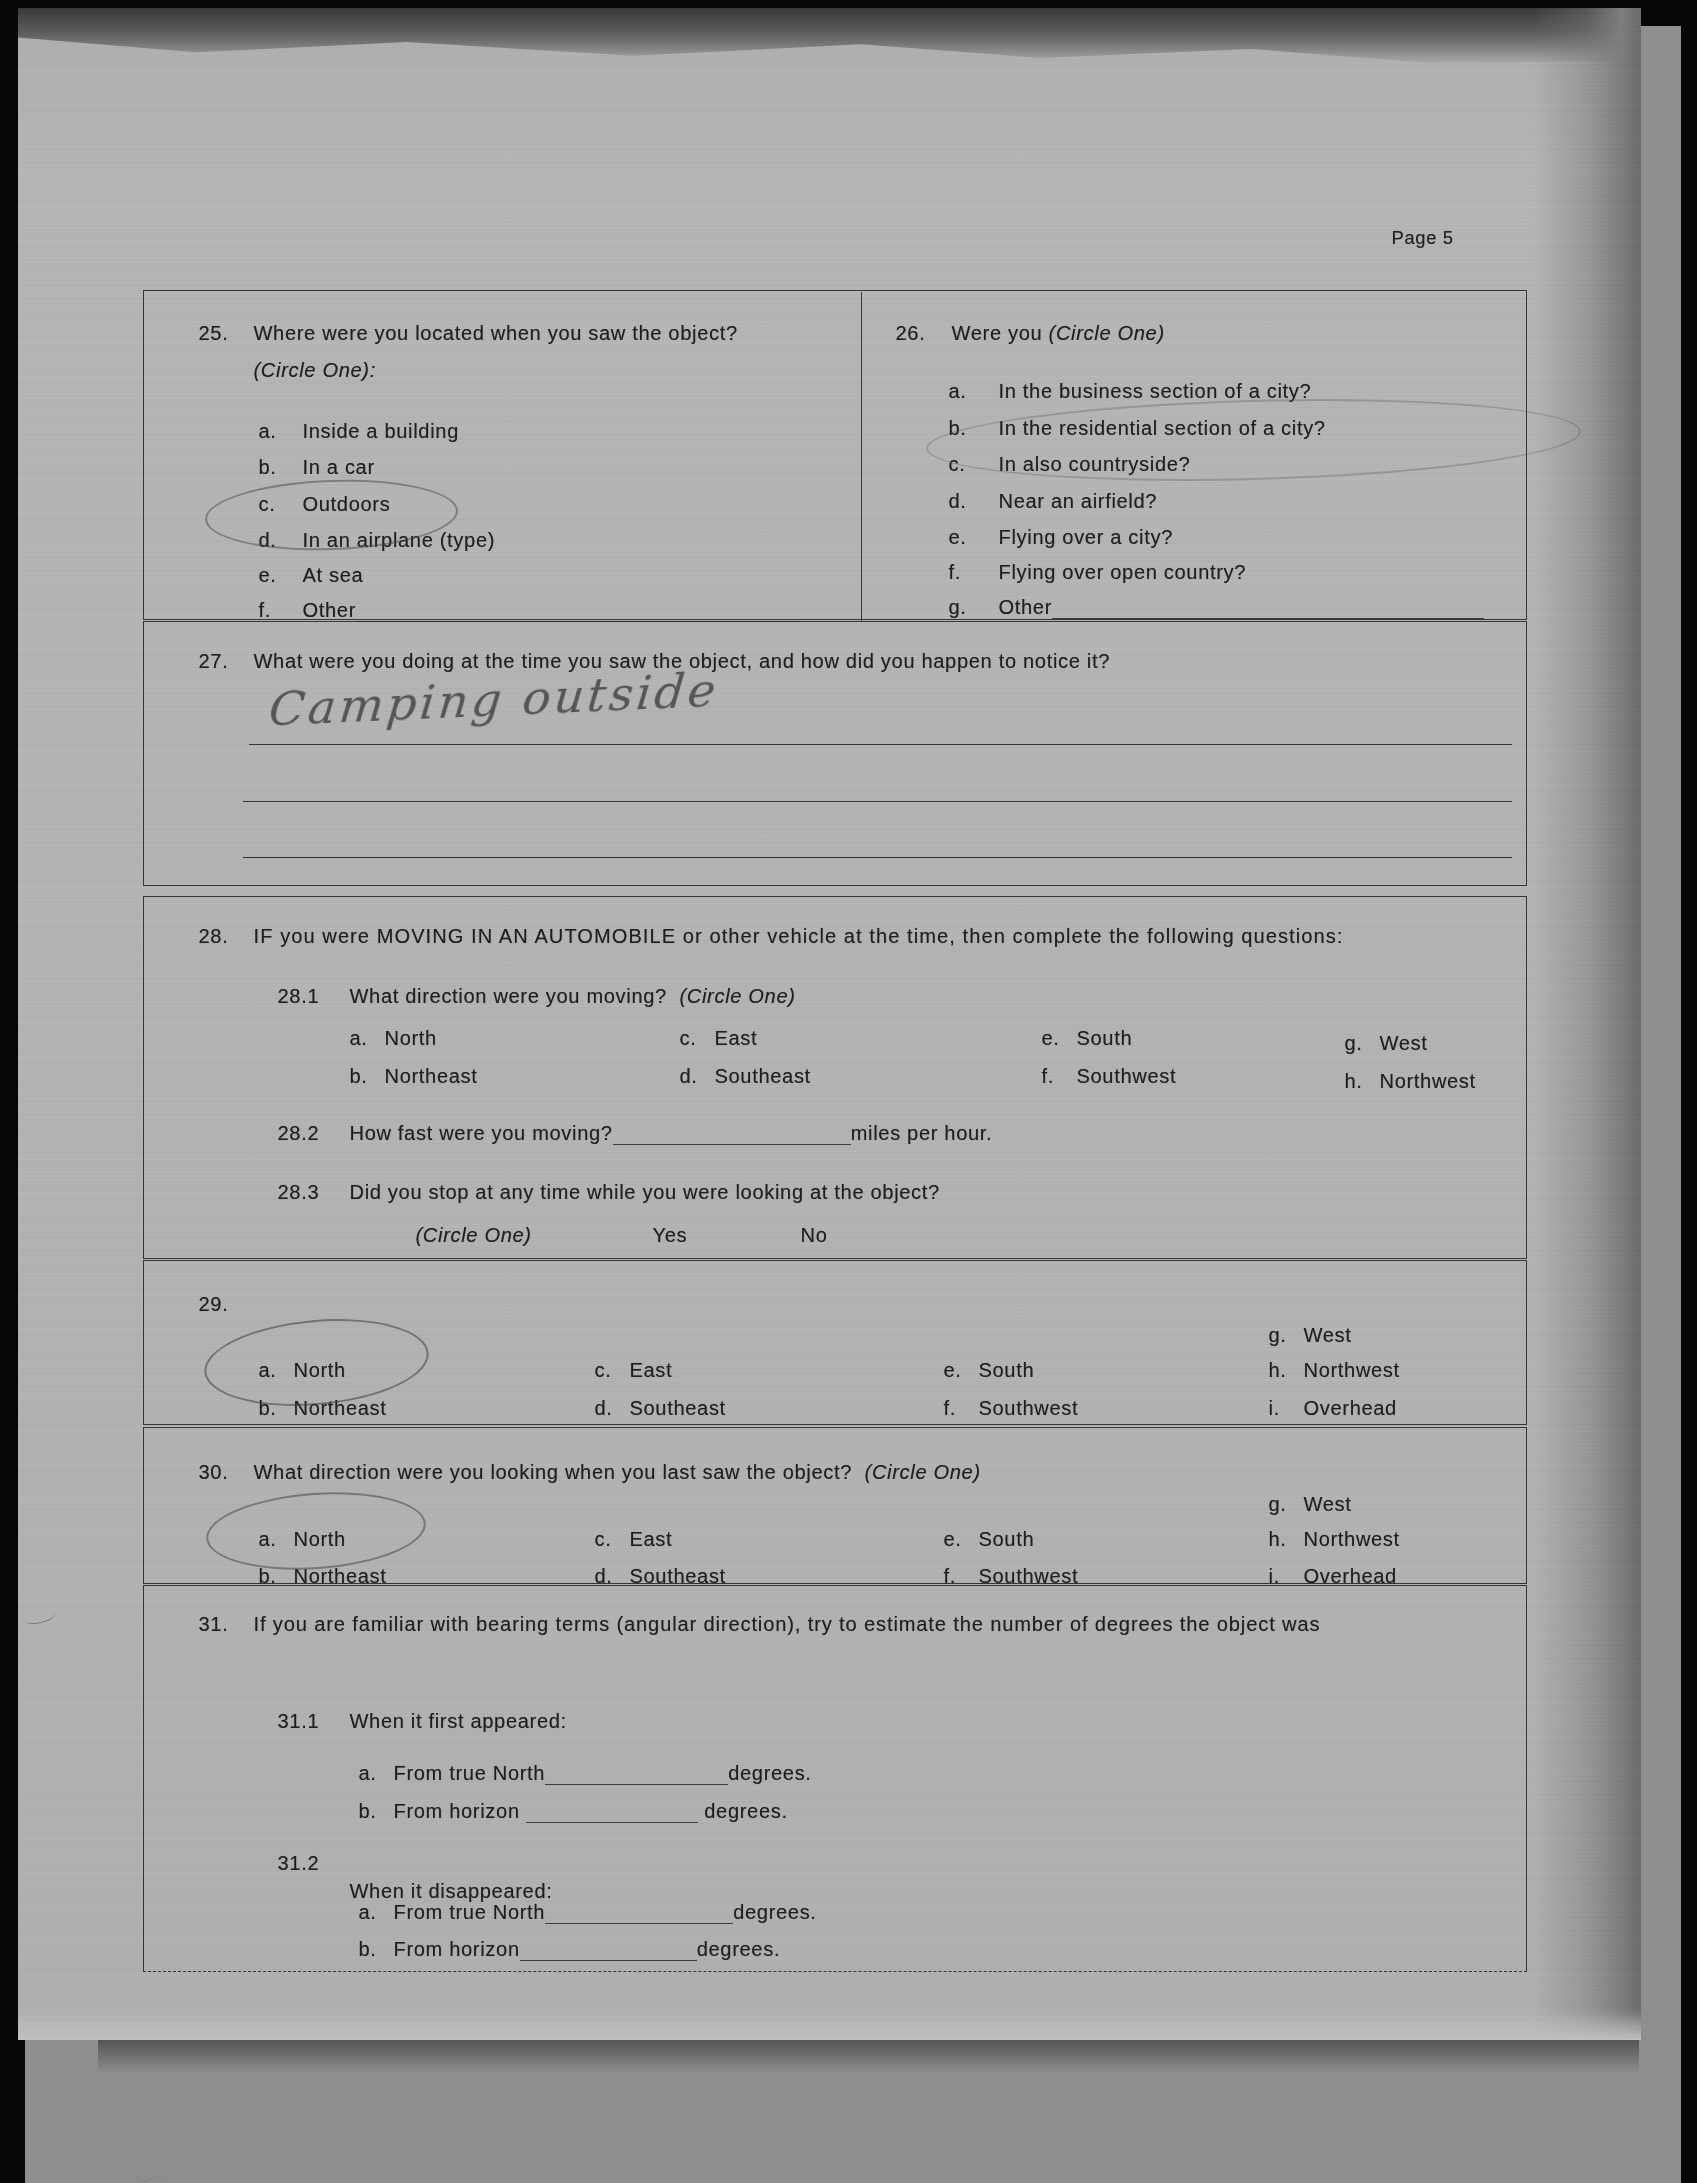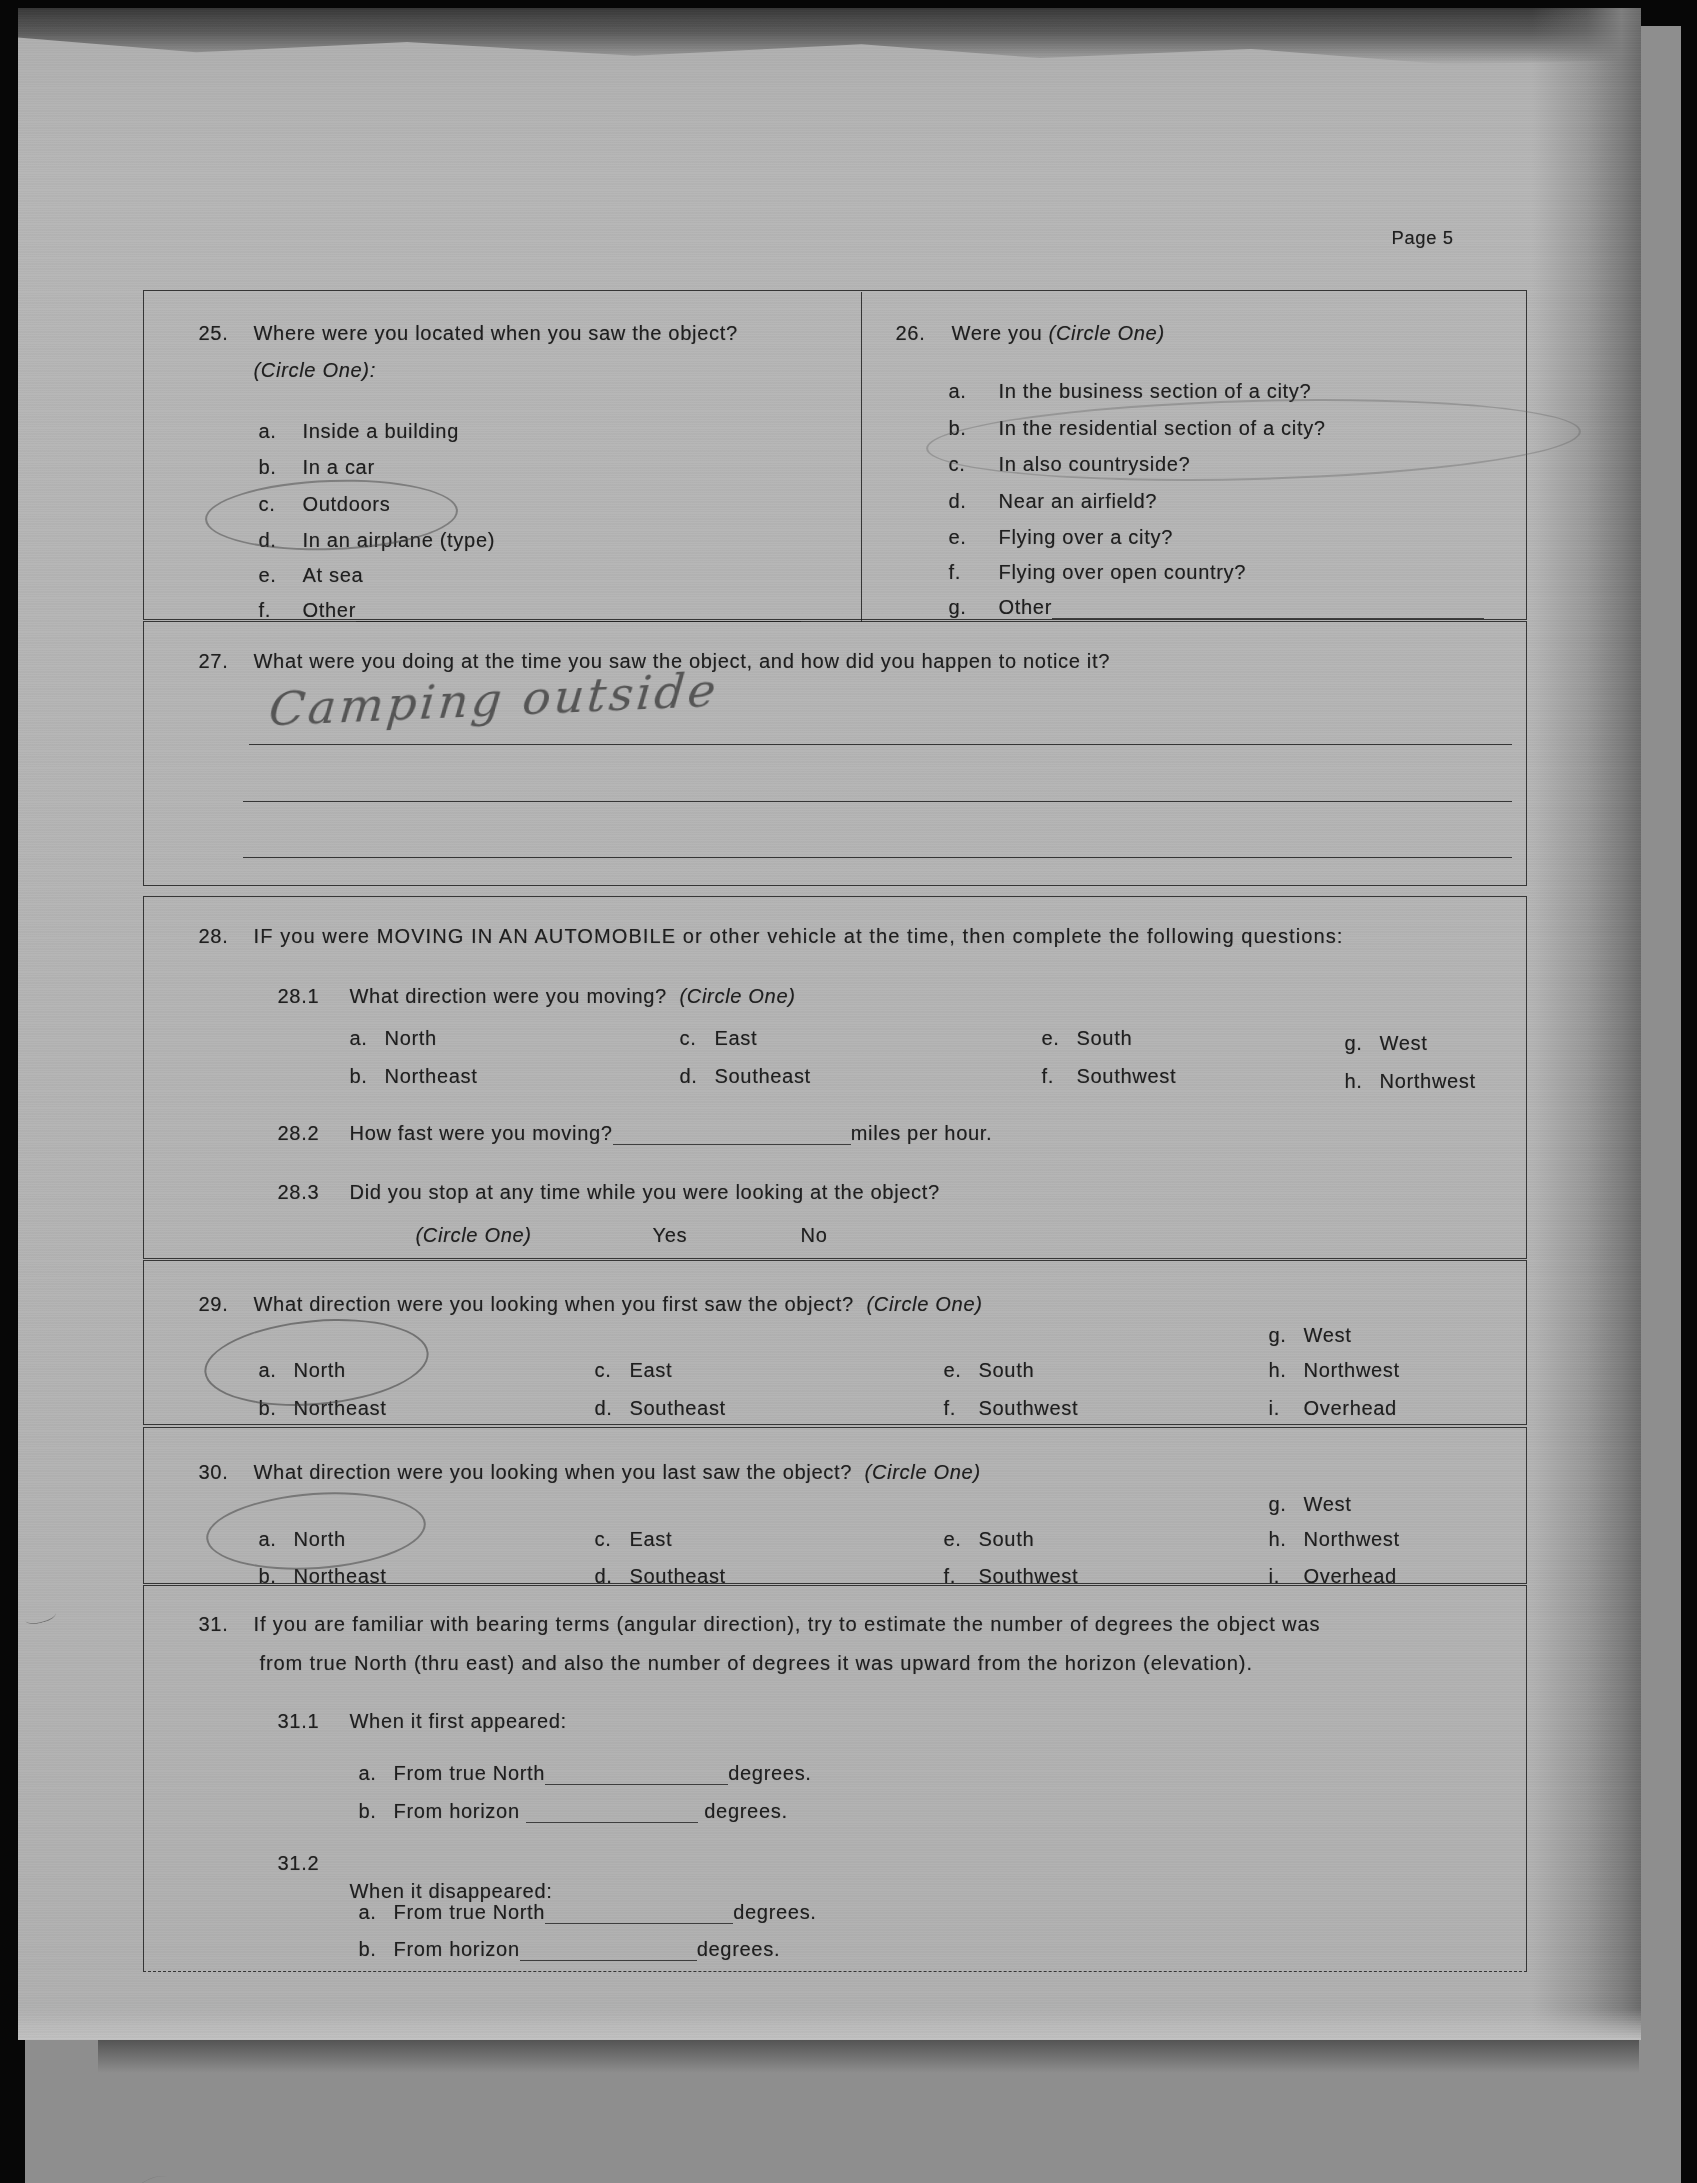--- a/index.html
+++ b/index.html
@@ -122,21 +122,20 @@
   <div class="t" style="left:260px;top:1114px;">28.2</div>
   <div class="t" style="left:332px;top:1114px;"><span>How fast were you moving?</span><span class="bl" style="width:238px;"></span><span>miles per hour.</span></div>
 
   <div class="t" style="left:260px;top:1173px;">28.3</div>
   <div class="t" style="left:332px;top:1173px;">Did you stop at any time while you were looking at the object?</div>
   <div class="t it" style="left:398px;top:1216px;">(Circle One)</div>
   <div class="t" style="left:635px;top:1216px;">Yes</div>
   <div class="t" style="left:783px;top:1216px;">No</div>
 
   <div class="t" style="left:181px;top:1285px;">29.</div>
-  <div class="t" style="left:236px;top:1285px;"><span>What direction were you looking when you first saw the object?</span>&nbsp; <span class="it">(Circle One)</span></div>
   <div class="t" style="left:1251px;top:1316px;"><span class="lt2">g.</span><span>West</span></div>
   <div class="t" style="left:241px;top:1351px;"><span class="lt2">a.</span><span>North</span></div>
   <div class="t" style="left:577px;top:1351px;"><span class="lt2">c.</span><span>East</span></div>
   <div class="t" style="left:926px;top:1351px;"><span class="lt2">e.</span><span>South</span></div>
   <div class="t" style="left:1251px;top:1351px;"><span class="lt2">h.</span><span>Northwest</span></div>
   <div class="t" style="left:241px;top:1389px;"><span class="lt2">b.</span><span>Northeast</span></div>
   <div class="t" style="left:577px;top:1389px;"><span class="lt2">d.</span><span>Southeast</span></div>
   <div class="t" style="left:926px;top:1389px;"><span class="lt2">f.</span><span>Southwest</span></div>
   <div class="t" style="left:1251px;top:1389px;"><span class="lt2">i.</span><span>Overhead</span></div>
   <div class="circle" style="left:186px;top:1312px;width:221px;height:81px;border:2.2px solid rgba(62,62,62,.55);transform:rotate(-5deg);"></div>
@@ -149,21 +148,20 @@
   <div class="t" style="left:926px;top:1520px;"><span class="lt2">e.</span><span>South</span></div>
   <div class="t" style="left:1251px;top:1520px;"><span class="lt2">h.</span><span>Northwest</span></div>
   <div class="t" style="left:241px;top:1557px;"><span class="lt2">b.</span><span>Northeast</span></div>
   <div class="t" style="left:577px;top:1557px;"><span class="lt2">d.</span><span>Southeast</span></div>
   <div class="t" style="left:926px;top:1557px;"><span class="lt2">f.</span><span>Southwest</span></div>
   <div class="t" style="left:1251px;top:1557px;"><span class="lt2">i.</span><span>Overhead</span></div>
   <div class="circle" style="left:188px;top:1485px;width:216px;height:72px;border:2.2px solid rgba(62,62,62,.5);transform:rotate(-4deg);"></div>
 
   <div class="t" style="left:181px;top:1605px;">31.</div>
   <div class="t" style="left:236px;top:1605px;letter-spacing:0.9px;">If you are familiar with bearing terms (angular direction), try to estimate the number of degrees the object was</div>
-  <div class="t" style="left:242px;top:1644px;letter-spacing:0.9px;">from true North (thru east) and also the number of degrees it was upward from the horizon (elevation).</div>
 
   <div class="t" style="left:260px;top:1702px;">31.1</div>
   <div class="t" style="left:332px;top:1702px;">When it first appeared:</div>
   <div class="t" style="left:341px;top:1754px;"><span class="lt2">a.</span><span>From true North</span><span class="bl" style="width:183px;"></span><span>degrees.</span></div>
   <div class="t" style="left:341px;top:1792px;"><span class="lt2">b.</span><span>From horizon</span>&nbsp;<span class="bl" style="width:172px;"></span>&nbsp;<span>degrees.</span></div>
 
   <div class="t" style="left:260px;top:1844px;">31.2</div>
   <div class="t" style="left:332px;top:1844px;margin-top:28px;">When it disappeared:</div>
   <div class="t" style="left:341px;top:1893px;"><span class="lt2">a.</span><span>From true North</span><span class="bl" style="width:188px;"></span><span>degrees.</span></div>
   <div class="t" style="left:341px;top:1930px;"><span class="lt2">b.</span><span>From horizon</span><span class="bl" style="width:177px;"></span><span>degrees.</span></div>

